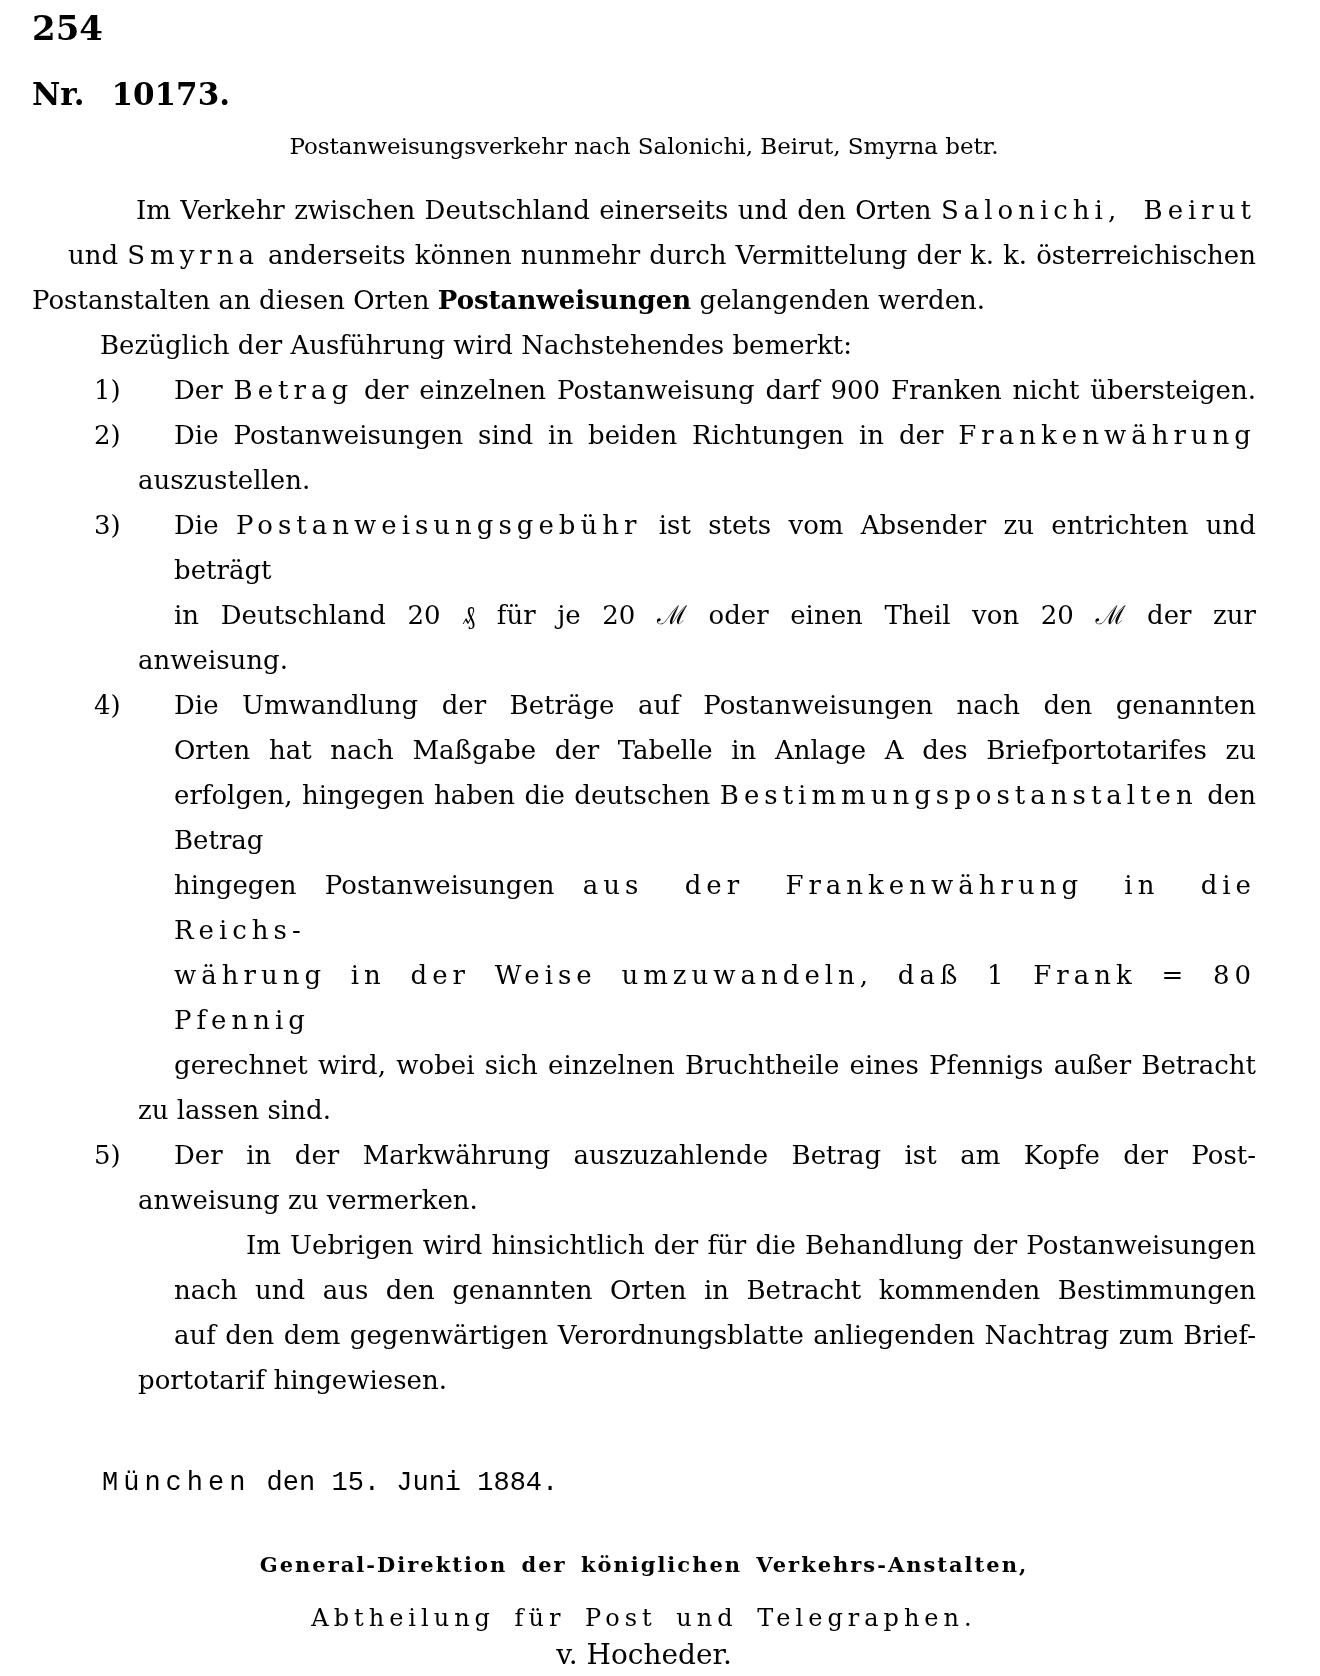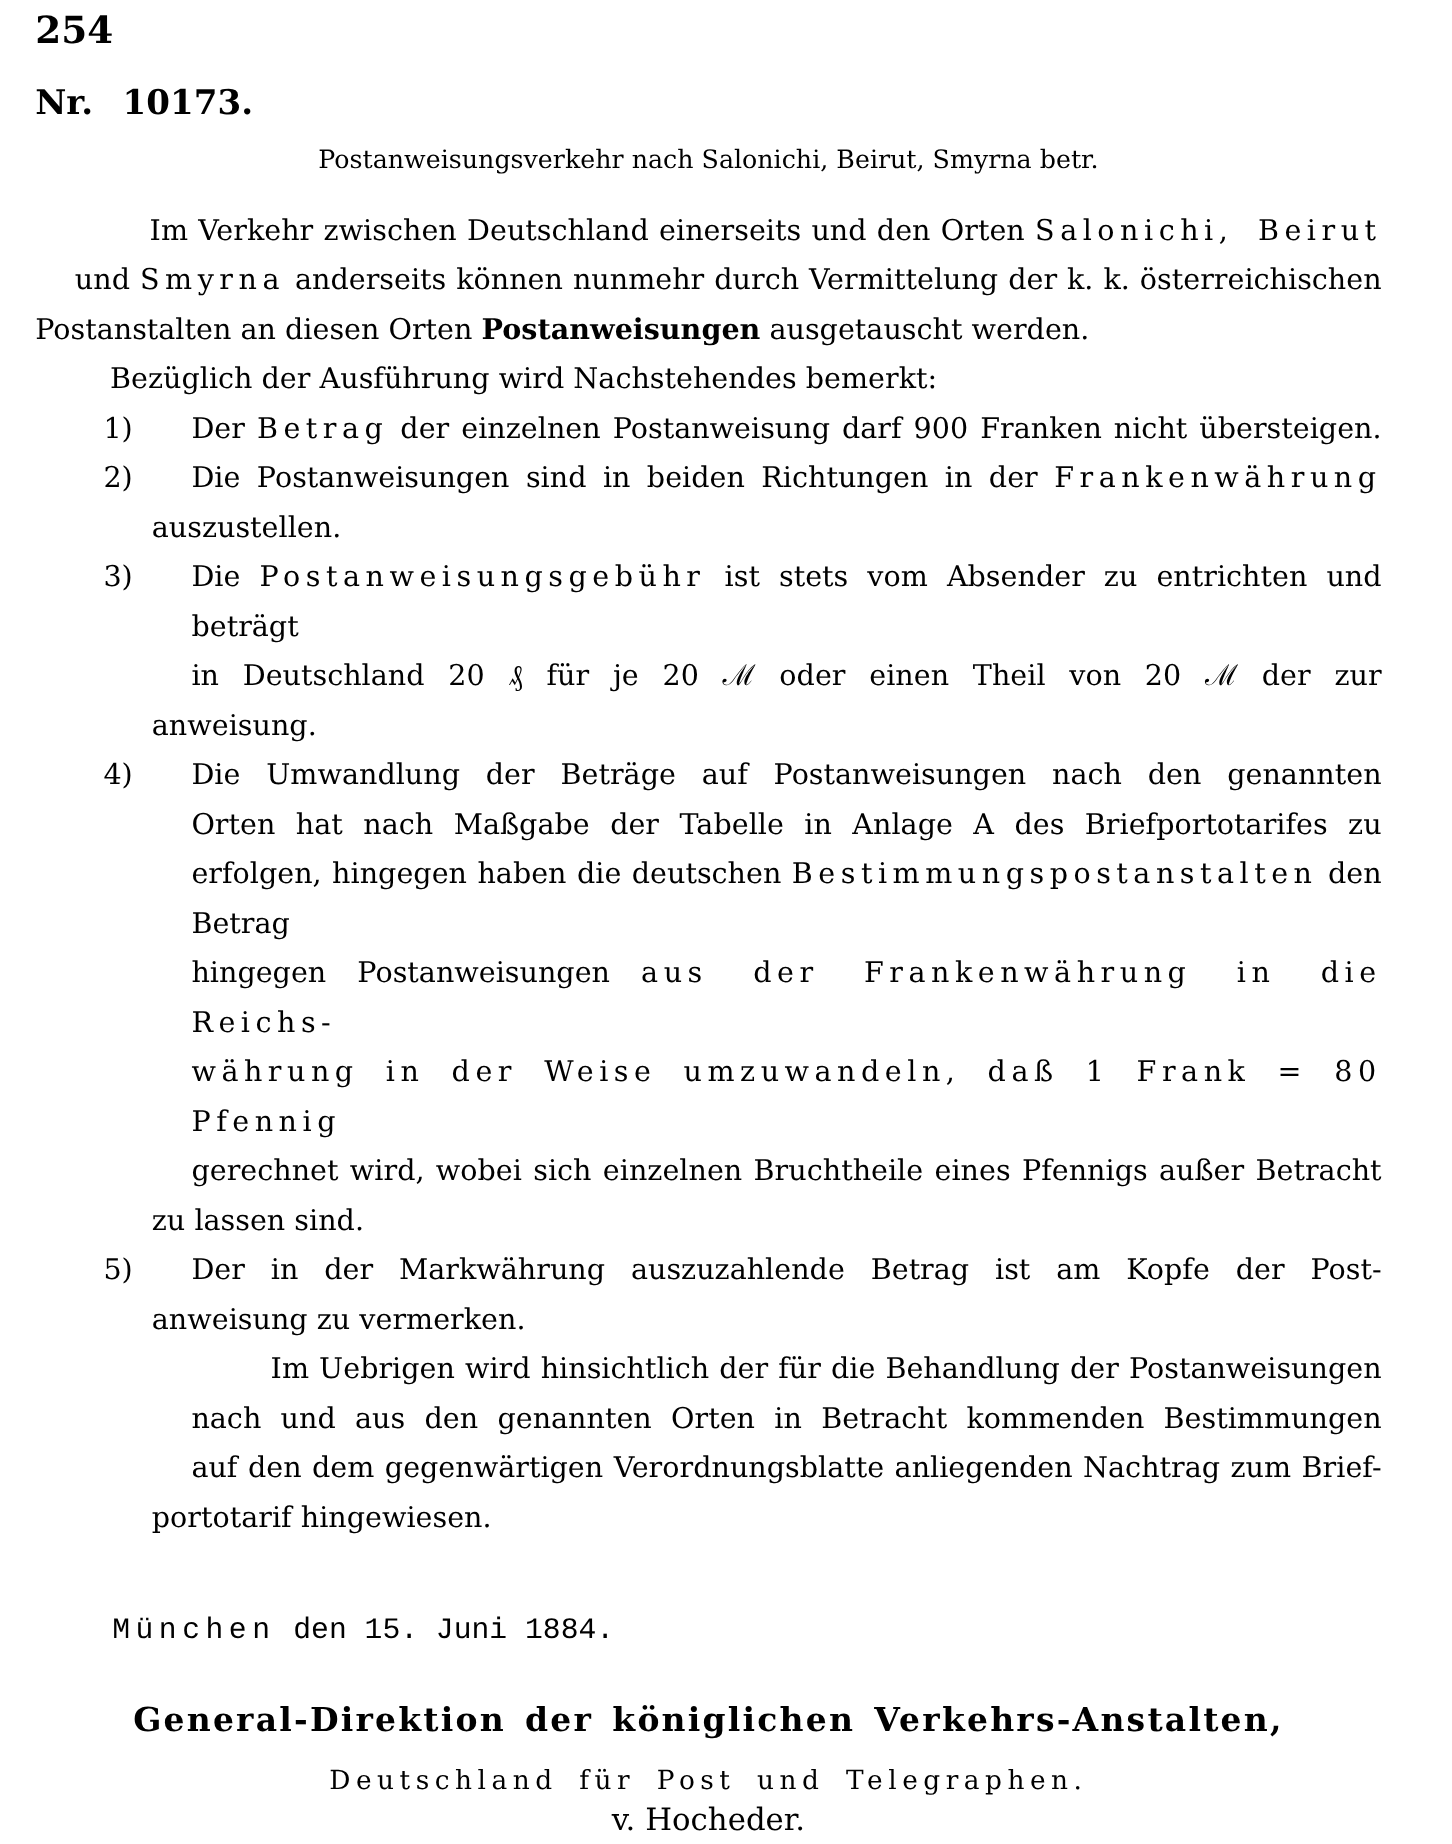--- a/index.html
+++ b/index.html
@@ -17,21 +17,21 @@
   .line{line-height:45px;}
   .jl{text-align:justify;text-align-last:justify;margin-left:36px;}
   .ind{text-indent:68px;}
   .ind2{text-indent:72px;}
   .item{position:relative;margin-left:106px;}
   .num{position:absolute;left:-44px;top:0;line-height:45px;}
   .p3{margin-left:106px;}
   .seg-sp{letter-spacing:5px;word-spacing:8px;}
   .seg-b{font-weight:bold;}
   .date{font-size:27px;margin-top:60px;margin-left:70px;line-height:40px;font-family:Liberation Mono, monospace;}
-  .sig-org{font-size:30px;font-weight:bold;text-align:center;margin-top:40px;letter-spacing:2px;word-spacing:5px;line-height:44px;}
+  .sig-org{font-size:21px;font-weight:bold;text-align:center;margin-top:40px;letter-spacing:2px;word-spacing:5px;line-height:44px;}
   .sig-dept{font-size:24px;text-align:center;margin-top:14px;letter-spacing:5px;word-spacing:7px;line-height:34px;}
   .sig-name{font-size:28px;line-height:40px;}
   .n1{text-align:center;}
   .n2{text-align:center;padding-left:440px;margin-top:12px;}
 </style>
 </head>
 <body>
 
 <div class="page">
 
@@ -39,21 +39,21 @@
 
   <div class="docnum">Nr. 10173.</div>
 
   <div class="title">Postanweisungsverkehr nach Salonichi, Beirut, Smyrna betr.</div>
 
   <div class="bodytext">
 
     <div>
       <div class="line jl ind"><span>Im Verkehr zwischen Deutschland einerseits und den Orten </span><span class="seg-sp">Salonichi, Beirut</span></div>
       <div class="line jl"><span>und </span><span class="seg-sp">Smyrna</span><span> anderseits können nunmehr durch Vermittelung der k. k. österreichischen</span></div>
-      <div class="line"><span>Postanstalten an diesen Orten </span><span class="seg-b">Postanweisungen</span><span> ausgetauscht werden.</span></div>
+      <div class="line"><span>Postanstalten an diesen Orten </span><span class="seg-b">Postanweisungen</span><span> gelangenden werden.</span></div>
     </div>
 
     <div>
       <div class="line ind"><span>Bezüglich der Ausführung wird Nachstehendes bemerkt:</span></div>
     </div>
 
     <div>
 
       <div class="item">
         <span class="num">1)</span>
@@ -97,17 +97,17 @@
       <div class="line jl"><span>nach und aus den genannten Orten in Betracht kommenden Bestimmungen</span></div>
       <div class="line jl"><span>auf den dem gegenwärtigen Verordnungsblatte anliegenden Nachtrag zum Brief-</span></div>
       <div class="line"><span>portotarif hingewiesen.</span></div>
     </div>
 
   </div>
 
   <div class="date"><span class="seg-sp">München</span><span> den 15. Juni 1884.</span></div>
 
   <div class="sig-org">General-Direktion der königlichen Verkehrs-Anstalten,</div>
-  <div class="sig-dept">Deutschland für Post und Telegraphen.</div>
+  <div class="sig-dept">Abtheilung für Post und Telegraphen.</div>
   <div class="sig-name n1">v. Hocheder.</div>
   <div class="sig-name n2">v. Baumann.</div>
 
 </div>
 
 </body></html>

